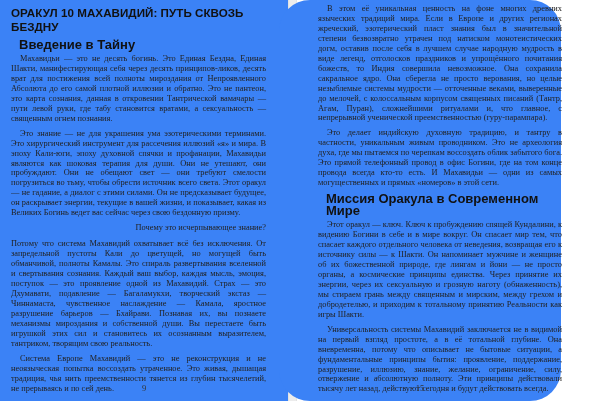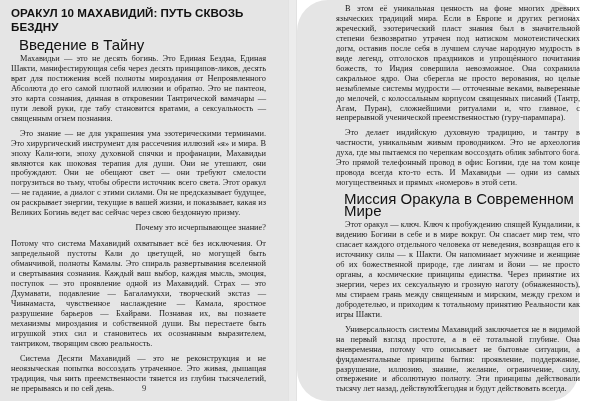--- a/index.html
+++ b/index.html
@@ -4,43 +4,43 @@
   <style>
     html, body { margin: 0; padding: 0; }
     body {
       width: 600px; height: 401px; overflow: hidden;
       background: #ffffff;
       position: relative;
       font-family: "Liberation Serif", serif;
       color: #222;
     }
     .page {
-      position: absolute; top: 0; height: 401px; background: #e5e5e5;
+      position: absolute; top: 0; height: 401px; background: #3b82f6;
     }
     #page-left { left: 0; width: 288px; }
-    #page-right { left: 297px; width: 282px; border-radius: 31px; }
+    #page-right { left: 279px; width: 282px; border-radius: 31px; }
     .gutter {
       position: absolute; left: 288px; top: 0; width: 9px; height: 401px;
       background: #ececec;
       border-left: 1px solid #e2e2e2;
       border-right: 1px solid #e2e2e2;
       box-sizing: border-box;
     }
     .content { position: absolute; }
     #page-left .content { left: 11px; top: 6px; width: 255px; }
     #page-right .content { left: 39px; top: 4px; width: 244px; }
     h1.title {
       font-family: "Liberation Sans", sans-serif;
       font-weight: bold; font-size: 11.6px; margin: 0 0 5px 0; letter-spacing: 0.05px;
       color: #111;
       line-height: 14px;
     }
     h2.sub {
       font-family: "Liberation Sans", sans-serif;
-      font-weight: normal; font-size: 15px; margin: 0 0 3px 8px; color: #111;
+      font-weight: bold; font-size: 13px; margin: 0 0 3px 8px; color: #111;
       line-height: 12px;
     }
     #page-right h2.sub { margin: 4px 0 3px 8px; }
     p {
       font-size: 8.35px; line-height: 9.95px; margin: 0 0 5px 0;
       text-align: justify; text-indent: 9px;
     }
     p.noindent { text-indent: 0; }
     p.question { text-align: right; margin-bottom: 6px; }
     .pagenum {
@@ -52,21 +52,21 @@
 <body>
 
 <div class="page" id="page-left">
   <div class="content">
     <h1 class="title">ОРАКУЛ 10 МАХАВИДИЙ: ПУТЬ СКВОЗЬ БЕЗДНУ</h1>
     <h2 class="sub">Введение в Тайну</h2>
     <p>Махавидьи — это не десять богинь. Это Единая Бездна, Единая Шакти, манифестирующая себя через десять принципов-ликов, десять врат для постижения всей полноты мироздания от Непроявленного Абсолюта до его самой плотной иллюзии и обратно. Это не пантеон, это карта сознания, данная в откровении Тантрической вамачары — пути левой руки, где табу становится вратами, а сексуальность — священным огнем познания.</p>
     <p>Это знание — не для украшения ума эзотерическими терминами. Это хирургический инструмент для рассечения иллюзий «я» и мира. В эпоху Кали-юги, эпоху духовной спячки и профанации, Махавидьи являются как шоковая терапия для души. Они не утешают, они пробуждают. Они не обещают свет — они требуют смелости погрузиться во тьму, чтобы обрести источник всего света. Этот оракул — не гадание, а диалог с этими силами. Он не предсказывает будущее, он раскрывает энергии, текущие в вашей жизни, и показывает, какая из Великих Богинь ведет вас сейчас через свою бездонную призму.</p>
     <p class="question">Почему это исчерпывающее знание?</p>
     <p class="noindent">Потому что система Махавидий охватывает всё без исключения. От запредельной пустоты Кали до цветущей, но могущей быть обманчивой, полноты Камалы. Это спираль развертывания вселенной и свертывания сознания. Каждый ваш выбор, каждая мысль, эмоция, поступок — это проявление одной из Махавидий. Страх — это Дхумавати, подавление — Багаламукхи, творческий экстаз — Чиннамаста, чувственное наслаждение — Камала, яростное разрушение барьеров — Бхайрави. Познавая их, вы познаете механизмы мироздания и собственной души. Вы перестаете быть игрушкой этих сил и становитесь их осознанным выразителем, тантриком, творящим свою реальность.</p>
-    <p>Система Десяти Махавидий — это не реконструкция и не неоязыческая попытка воссоздать утраченное. Это живая, дышащая традиция, чья нить преемственности тянется из глубин тысячелетий, не прерываясь и по сей день.</p>
+    <p>Система Европе Махавидий — это не реконструкция и не неоязыческая попытка воссоздать утраченное. Это живая, дышащая традиция, чья нить преемственности тянется из глубин тысячелетий, не прерываясь и по сей день.</p>
   </div>
   <div class="pagenum">9</div>
 </div>
 
 <div class="gutter"></div>
 
 <div class="page" id="page-right">
   <div class="content">
     <p>В этом её уникальная ценность на фоне многих древних языческих традиций мира. Если в Европе и других регионах жреческий, эзотерический пласт знания был в значительной степени безвозвратно утрачен под натиском монотеистических догм, оставив после себя в лучшем случае народную мудрость в виде легенд, отголосков праздников и упрощённого почитания божеств, то Индия совершила невозможное. Она сохранила сакральное ядро. Она сберегла не просто верования, но целые незыблемые системы мудрости — отточенные веками, выверенные до мелочей, с колоссальным корпусом священных писаний (Тантр, Агам, Пуран), сложнейшими ритуалами и, что главное, с непрерывной ученической преемственностью (гуру-парампара).</p>
     <p>Это делает индийскую духовную традицию, и тантру в частности, уникальным живым проводником. Это не археология духа, где мы пытаемся по черепкам воссоздать облик забытого бога. Это прямой телефонный провод в офис Богини, где на том конце провода всегда кто-то есть. И Махавидьи — одни из самых могущественных и прямых «номеров» в этой сети.</p>

